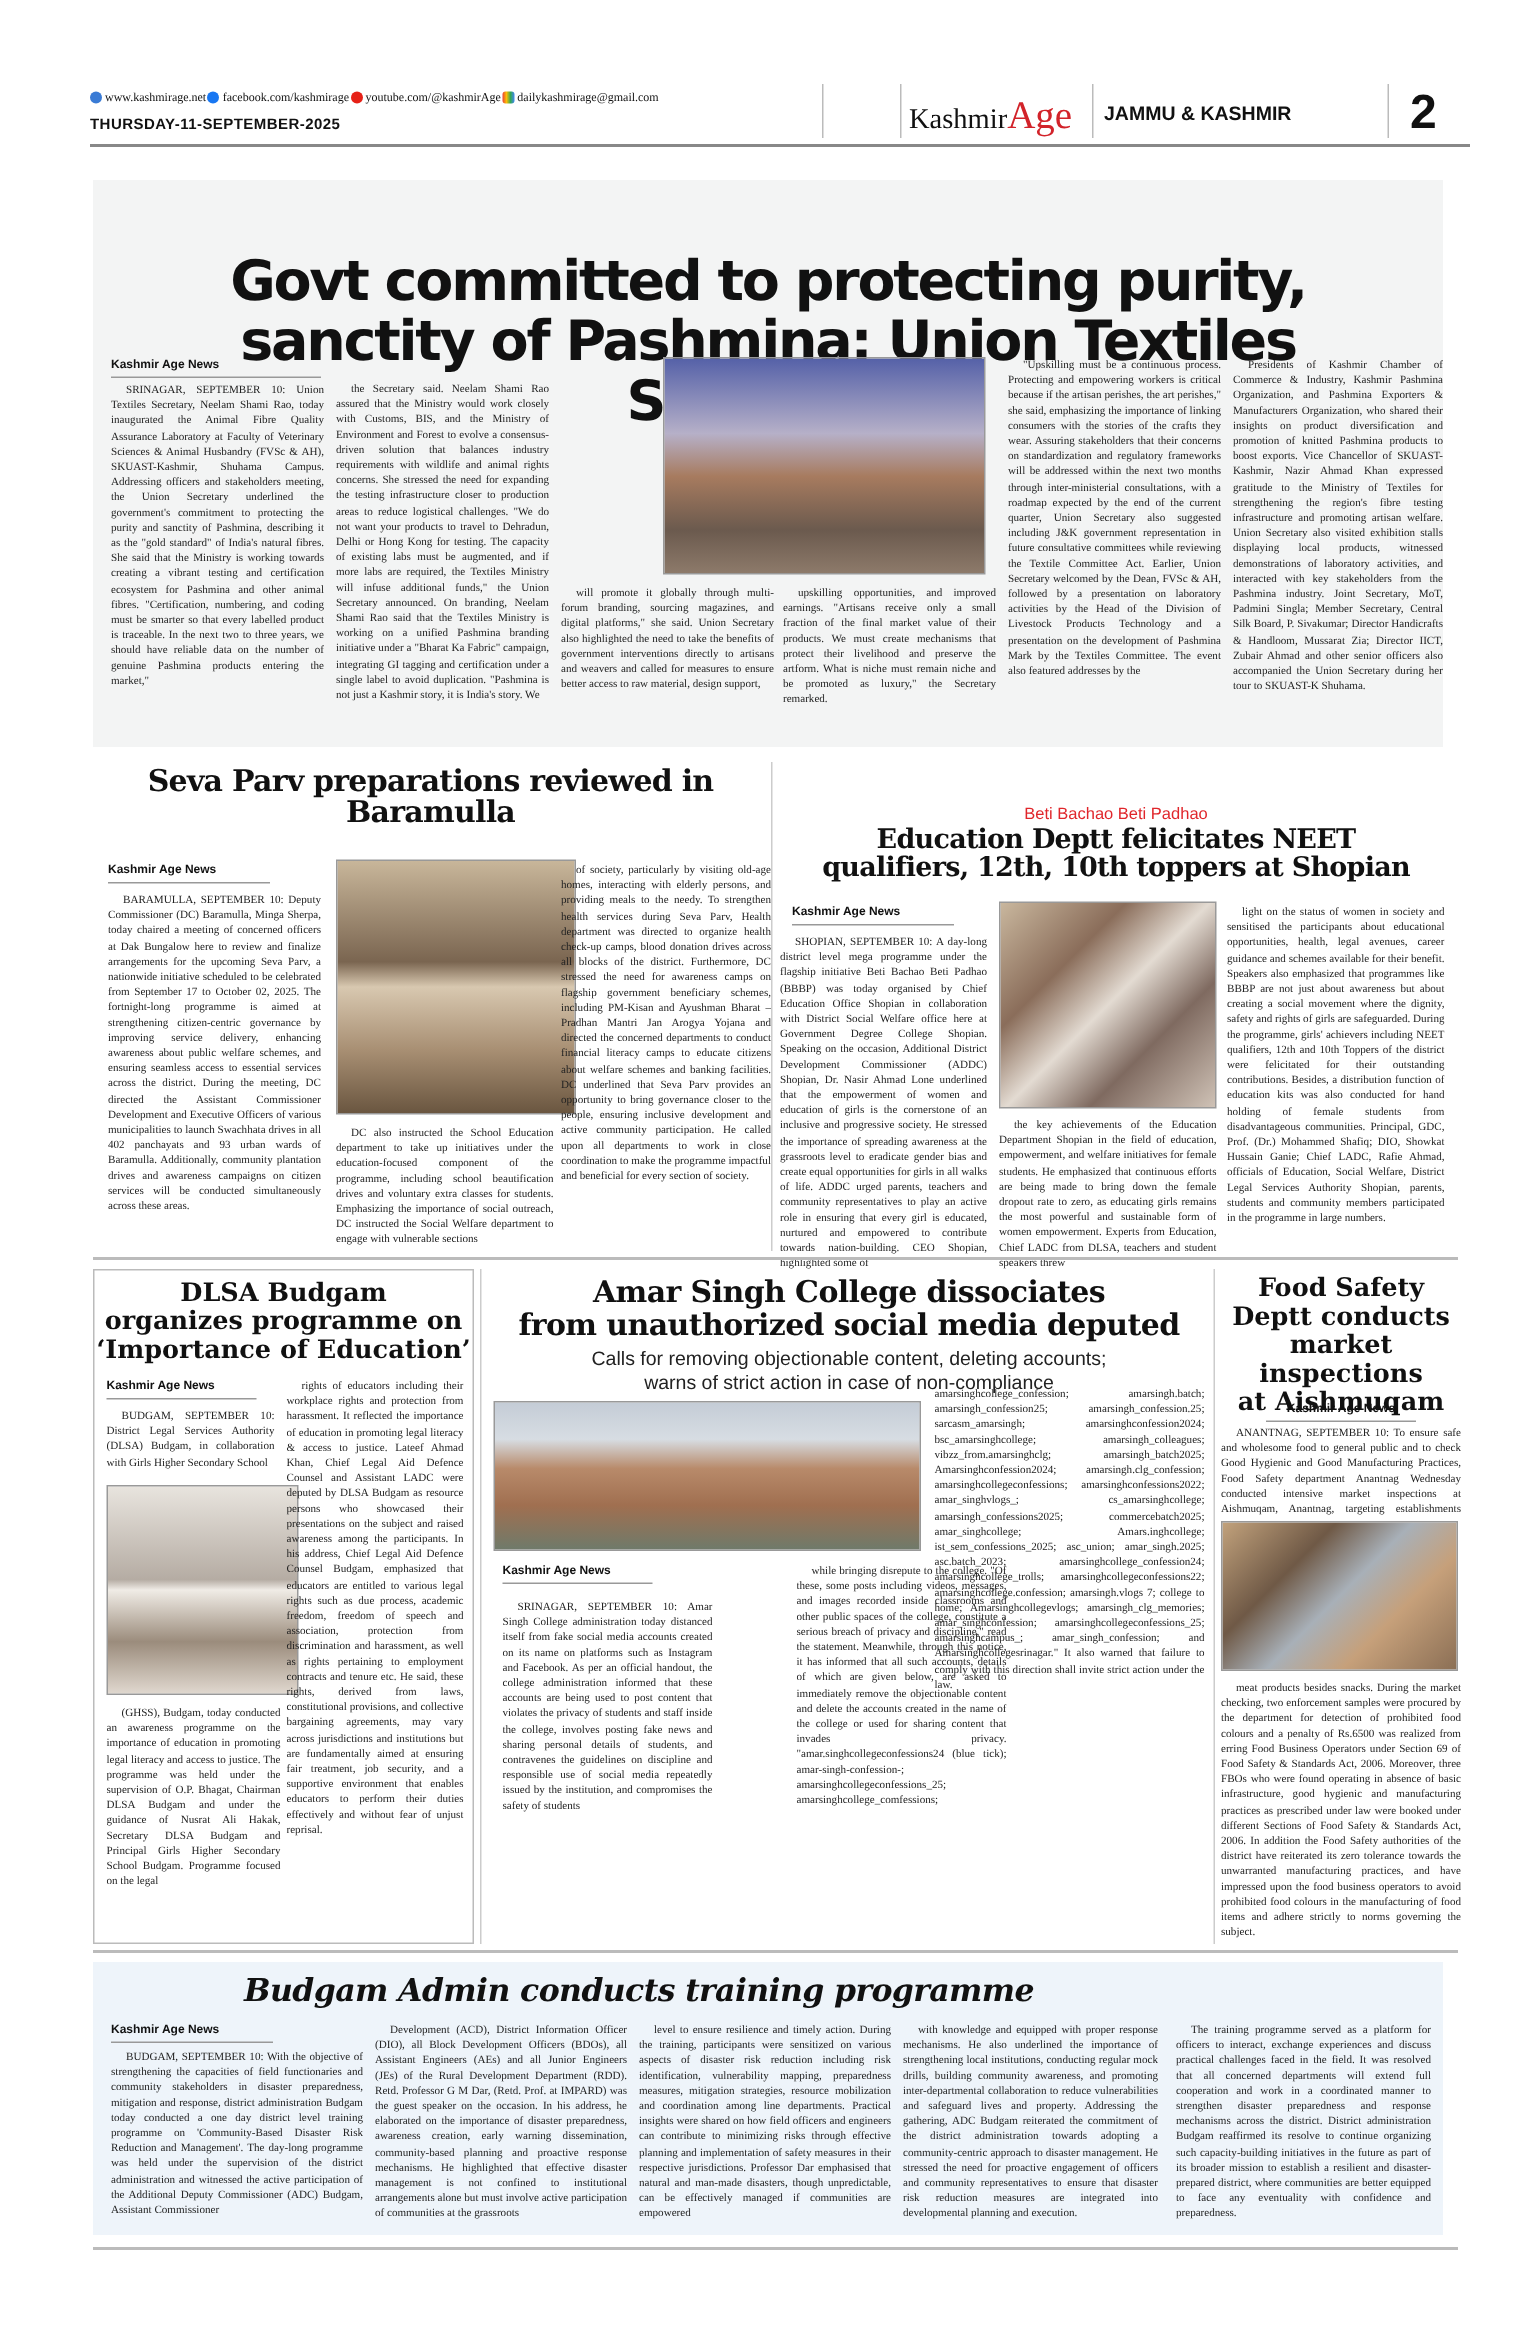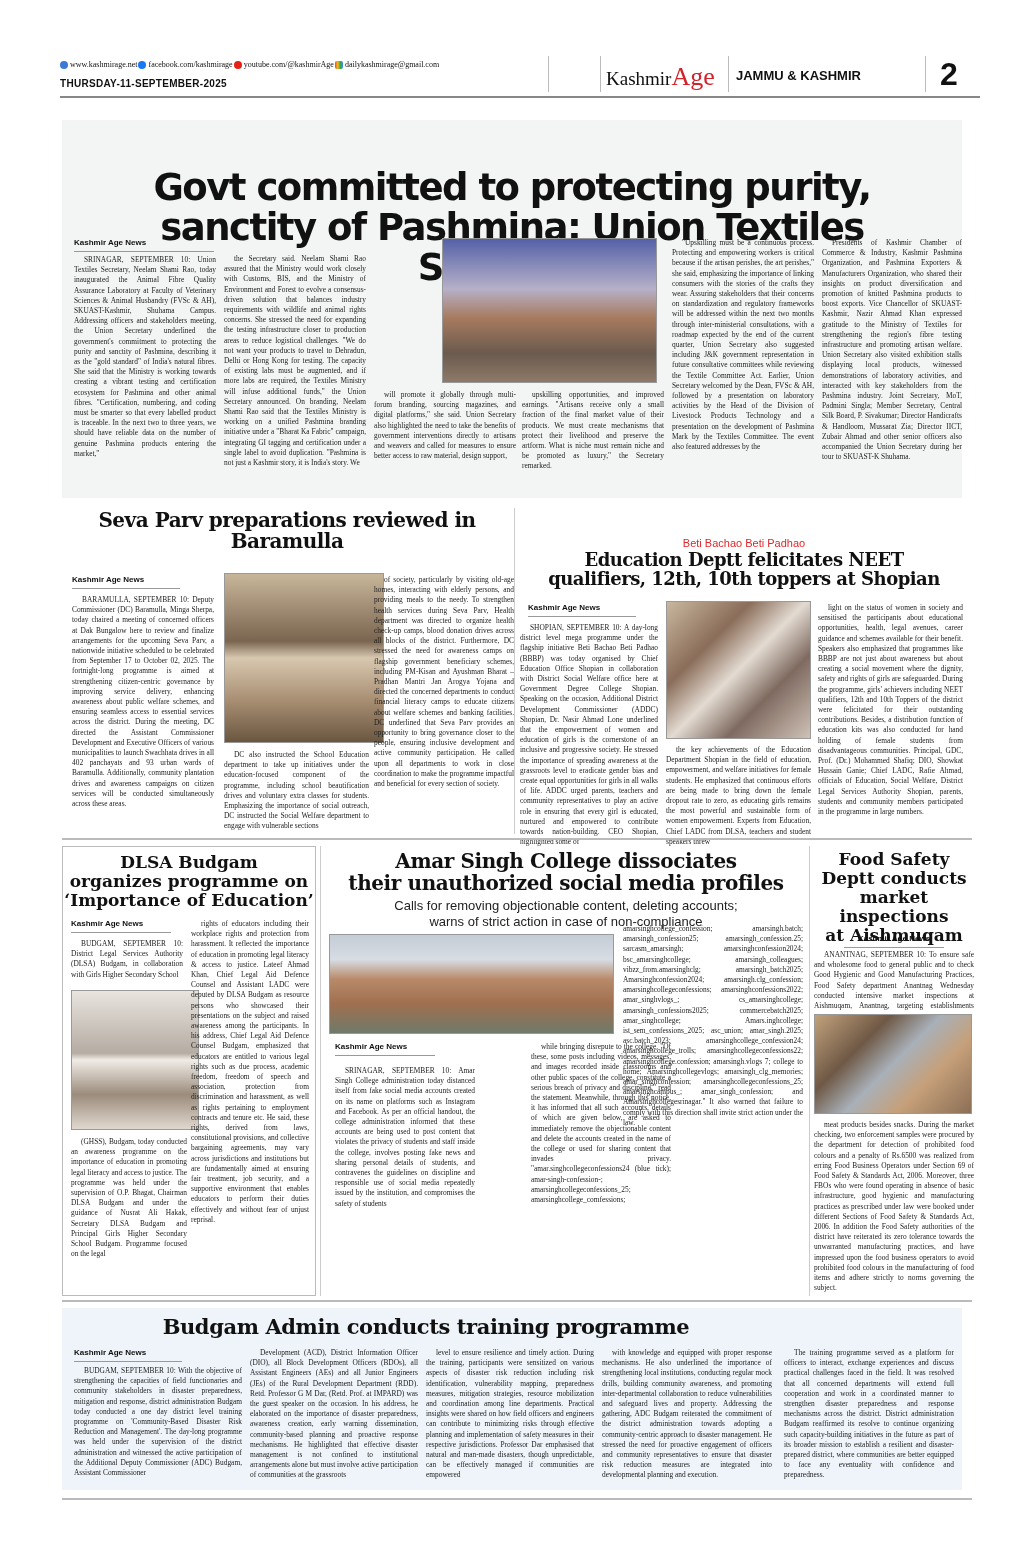--- a/index.html
+++ b/index.html
@@ -132,21 +132,21 @@
       <p>(GHSS), Budgam, today conducted an awareness programme on the importance of education in promoting legal literacy and access to justice. The programme was held under the supervision of O.P. Bhagat, Chairman DLSA Budgam and under the guidance of Nusrat Ali Hakak, Secretary DLSA Budgam and Principal Girls Higher Secondary School Budgam. Programme focused on the legal</p>
     </div>
   <div class="abs col" style="left:128px;top:72px;width:118px;height:370px;">
       <p>rights of educators including their workplace rights and protection from harassment. It reflected the importance of education in promoting legal literacy &amp; access to justice. Lateef Ahmad Khan, Chief Legal Aid Defence Counsel and Assistant LADC were deputed by DLSA Budgam as resource persons who showcased their presentations on the subject and raised awareness among the participants. In his address, Chief Legal Aid Defence Counsel Budgam, emphasized that educators are entitled to various legal rights such as due process, academic freedom, freedom of speech and association, protection from discrimination and harassment, as well as rights pertaining to employment contracts and tenure etc. He said, these rights, derived from laws, constitutional provisions, and collective bargaining agreements, may vary across jurisdictions and institutions but are fundamentally aimed at ensuring fair treatment, job security, and a supportive environment that enables educators to perform their duties effectively and without fear of unjust reprisal.</p>
     </div>
 </div>
 
 <div class="abs" style="left:320px;top:846px;width:490px;height:450px;border-left:1px solid #ccc;border-right:1px solid #ccc;">
   <div class="abs serifhead" style="left:0;top:4px;width:490px;font-size:20px;line-height:22px;letter-spacing:-0.4px;">
     <div>Amar Singh College dissociates</div>
-    <div>their unauthorized social media profiles</div>
+    <div>from unauthorized social media deputed</div>
   </div>
   <div class="abs deck" style="left:0;top:52px;width:490px;font-size:13px;line-height:16px;">
     <div>Calls for removing objectionable content, deleting accounts;</div>
     <div>warns of strict action in case of non-compliance</div>
   </div>
   <div class="abs photo" style="left:8px;top:88px;width:285px;height:100px;background:linear-gradient(180deg,#c4ccd6 0%,#d7dde3 25%,#b88a6a 45%,#a06f50 70%,#6f7a6a 100%);"></div>
   <div class="abs" style="left:14px;top:196px;width:100px;">
       <div class="byline">Kashmir Age News</div>
     </div>
   <div class="abs col" style="left:14px;top:220px;width:140px;height:225px;">
@@ -175,21 +175,21 @@
     </div>
   <div class="abs photo" style="left:0;top:168px;width:158px;height:100px;background:linear-gradient(135deg,#c2a27c 0%,#6f5946 30%,#a8b0b8 50%,#c6a07a 70%,#8b6f55 100%);"></div>
   <div class="abs col" style="left:0;top:274px;width:160px;height:172px;">
       <p>meat products besides snacks. During the market checking, two enforcement samples were procured by the department for detection of prohibited food colours and a penalty of Rs.6500 was realized from erring Food Business Operators under Section 69 of Food Safety &amp; Standards Act, 2006. Moreover, three FBOs who were found operating in absence of basic infrastructure, good hygienic and manufacturing practices as prescribed under law were booked under different Sections of Food Safety &amp; Standards Act, 2006. In addition the Food Safety authorities of the district have reiterated its zero tolerance towards the unwarranted manufacturing practices, and have impressed upon the food business operators to avoid prohibited food colours in the manufacturing of food items and adhere strictly to norms governing the subject.</p>
     </div>
 </div>
 
 <div class="abs rule" style="left:62px;top:1300px;width:910px;"></div>
 
 <div class="abs" style="left:62px;top:1308px;width:900px;height:182px;background:#eef4fa;">
-  <div class="abs serifhead" style="left:0;top:8px;width:728px;font-size:21px;letter-spacing:-0.4px;">Budgam Admin conducts training programme</div>
+  <div class="abs serifhead" style="left:0;top:8px;width:728px;font-size:21px;letter-spacing:-0.4px;font-style:italic;">Budgam Admin conducts training programme</div>
   <div class="abs" style="left:12px;top:40px;width:108px;">
       <div class="byline">Kashmir Age News</div>
     </div>
   <div class="abs col" style="left:12px;top:58px;width:168px;height:118px;">
       <p>BUDGAM, SEPTEMBER 10: With the objective of strengthening the capacities of field functionaries and community stakeholders in disaster preparedness, mitigation and response, district administration Budgam today conducted a one day district level training programme on 'Community-Based Disaster Risk Reduction and Management'. The day-long programme was held under the supervision of the district administration and witnessed the active participation of the Additional Deputy Commissioner (ADC) Budgam, Assistant Commissioner</p>
     </div>
   <div class="abs col" style="left:188px;top:40px;width:168px;height:136px;">
       <p>Development (ACD), District Information Officer (DIO), all Block Development Officers (BDOs), all Assistant Engineers (AEs) and all Junior Engineers (JEs) of the Rural Development Department (RDD). Retd. Professor G M Dar, (Retd. Prof. at IMPARD) was the guest speaker on the occasion. In his address, he elaborated on the importance of disaster preparedness, awareness creation, early warning dissemination, community-based planning and proactive response mechanisms. He highlighted that effective disaster management is not confined to institutional arrangements alone but must involve active participation of communities at the grassroots</p>
     </div>
   <div class="abs col" style="left:364px;top:40px;width:168px;height:136px;">

